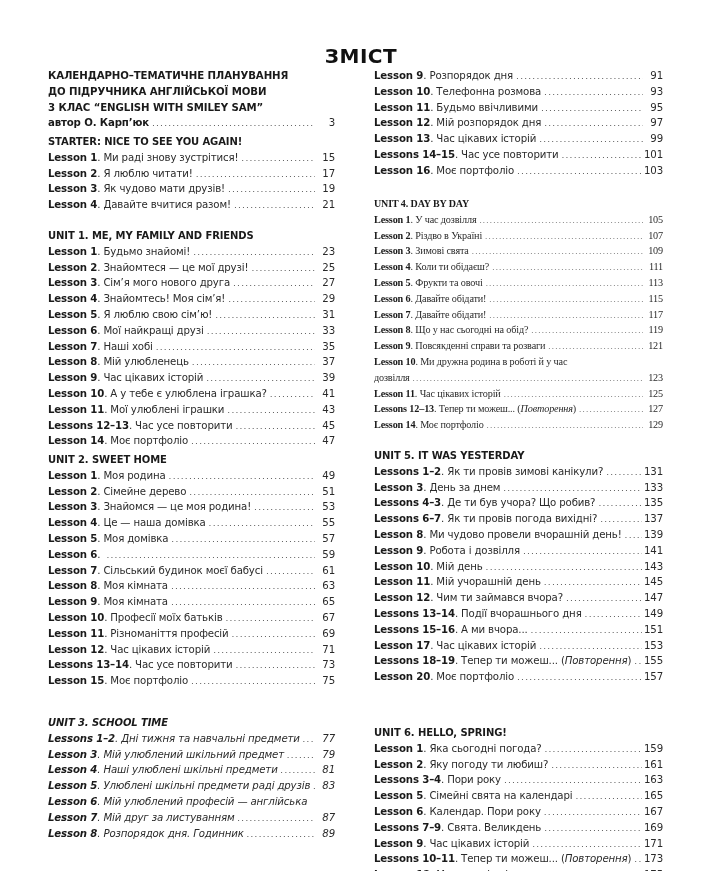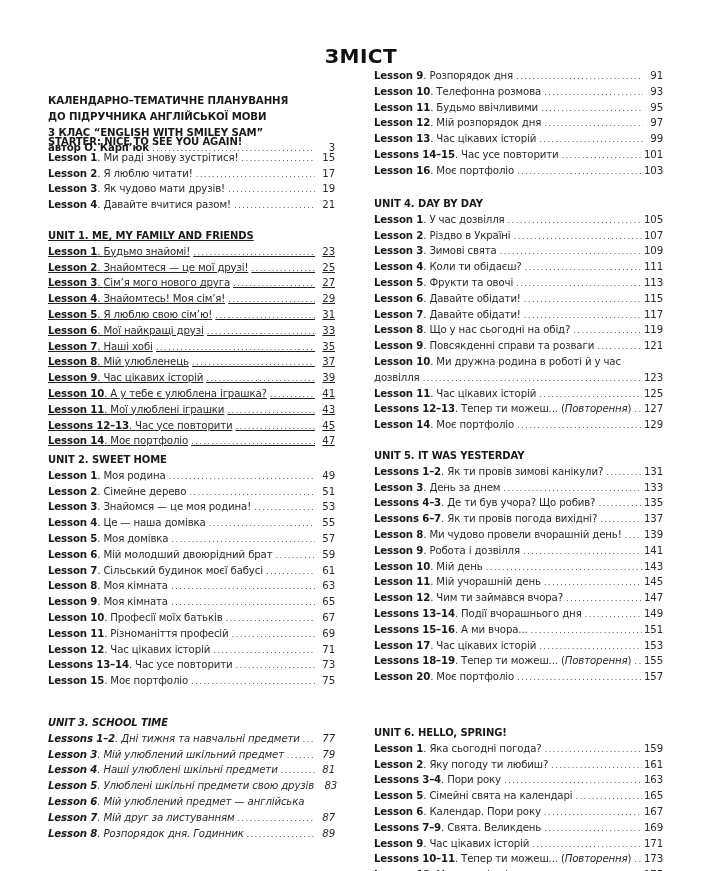--- a/index.html
+++ b/index.html
@@ -25,21 +25,21 @@
   .intro-line { font-weight: bold; font-size: 10.2px; line-height: 15.8px; height: 15.8px;
                 white-space: nowrap; color: #1a1a1a; letter-spacing: -0.1px; }
 </style>
 </head>
 <body>
 
 <div class="title">ЗМІСТ</div>
 
 <div class="col col-left">
 
-  <div class="block" style="top:68px;margin-top:25px;">
+  <div class="block" style="top:68px;">
     <div class="intro-line">КАЛЕНДАРНО–ТЕМАТИЧНЕ ПЛАНУВАННЯ</div>
     <div class="intro-line">ДО ПІДРУЧНИКА АНГЛІЙСЬКОЇ МОВИ</div>
     <div class="intro-line">3 КЛАС “ENGLISH WITH SMILEY SAM”</div>
     <div class="row">
       <span class="lbl">автор О. Карп’юк</span>
       <span class="dots"></span>
       <span class="pg">3</span>
     </div>
   </div>
 
@@ -68,21 +68,21 @@
       </div>
     <div class="row">
         <span class="lbl">Lesson 4</span>
         <span class="txt">.&nbsp;</span>
         <span class="txt">Давайте вчитися разом!</span>
         <span class="dots"></span>
         <span class="pg">21</span>
       </div>
   </div>
 
-  <div class="block" style="top:228px;text-decoration:underline;">
+  <div class="block" style="top:228px;">
     <div class="head">UNIT 1. ME, MY FAMILY AND FRIENDS</div>
     <div class="row">
         <span class="lbl">Lesson 1</span>
         <span class="txt">.&nbsp;</span>
         <span class="txt">Будьмо знайомі!</span>
         <span class="dots"></span>
         <span class="pg">23</span>
       </div>
     <div class="row">
         <span class="lbl">Lesson 2</span>
@@ -203,21 +203,20 @@
     <div class="row">
         <span class="lbl">Lesson 5</span>
         <span class="txt">.&nbsp;</span>
         <span class="txt">Моя домівка</span>
         <span class="dots"></span>
         <span class="pg">57</span>
       </div>
     <div class="row">
         <span class="lbl">Lesson 6</span>
         <span class="txt">.&nbsp;</span>
-        <span class="txt">Мій молодший двоюрідний брат</span>
         <span class="dots"></span>
         <span class="pg">59</span>
       </div>
     <div class="row">
         <span class="lbl">Lesson 7</span>
         <span class="txt">.&nbsp;</span>
         <span class="txt">Сільський будинок моєї бабусі</span>
         <span class="dots"></span>
         <span class="pg">61</span>
       </div>
@@ -291,28 +290,28 @@
     <div class="row">
         <span class="lbl">Lesson 4</span>
         <span class="txt">.&nbsp;</span>
         <span class="txt">Наші улюблені шкільні предмети</span>
         <span class="dots"></span>
         <span class="pg">81</span>
       </div>
     <div class="row">
         <span class="lbl">Lesson 5</span>
         <span class="txt">.&nbsp;</span>
-        <span class="txt">Улюблені шкільні предмети свою друзів</span>
+        <span class="txt">Улюблені шкільні предмети раді друзів</span>
         <span class="dots"></span>
         <span class="pg">83</span>
       </div>
     <div class="row">
         <span class="lbl">Lesson 6</span>
         <span class="txt">.&nbsp;</span>
-        <span class="txt">Мій улюблений предмет — англійська</span>
+        <span class="txt">Мій улюблений професій — англійська</span>
       </div>
     <div class="row">
         <span class="lbl">Lesson 7</span>
         <span class="txt">.&nbsp;</span>
         <span class="txt">Мій друг за листуванням</span>
         <span class="dots"></span>
         <span class="pg">87</span>
       </div>
     <div class="row">
         <span class="lbl">Lesson 8</span>
@@ -371,21 +370,21 @@
       </div>
     <div class="row">
         <span class="lbl">Lesson 16</span>
         <span class="txt">.&nbsp;</span>
         <span class="txt">Моє портфоліо</span>
         <span class="dots"></span>
         <span class="pg">103</span>
       </div>
   </div>
 
-  <div class="block" style="top:196px;">
+  <div class="block" style="top:196px;font-family:Liberation Serif, serif;">
     <div class="head">UNIT 4. DAY BY DAY</div>
     <div class="row">
         <span class="lbl">Lesson 1</span>
         <span class="txt">.&nbsp;</span>
         <span class="txt">У час дозвілля</span>
         <span class="dots"></span>
         <span class="pg">105</span>
       </div>
     <div class="row">
         <span class="lbl">Lesson 2</span>

